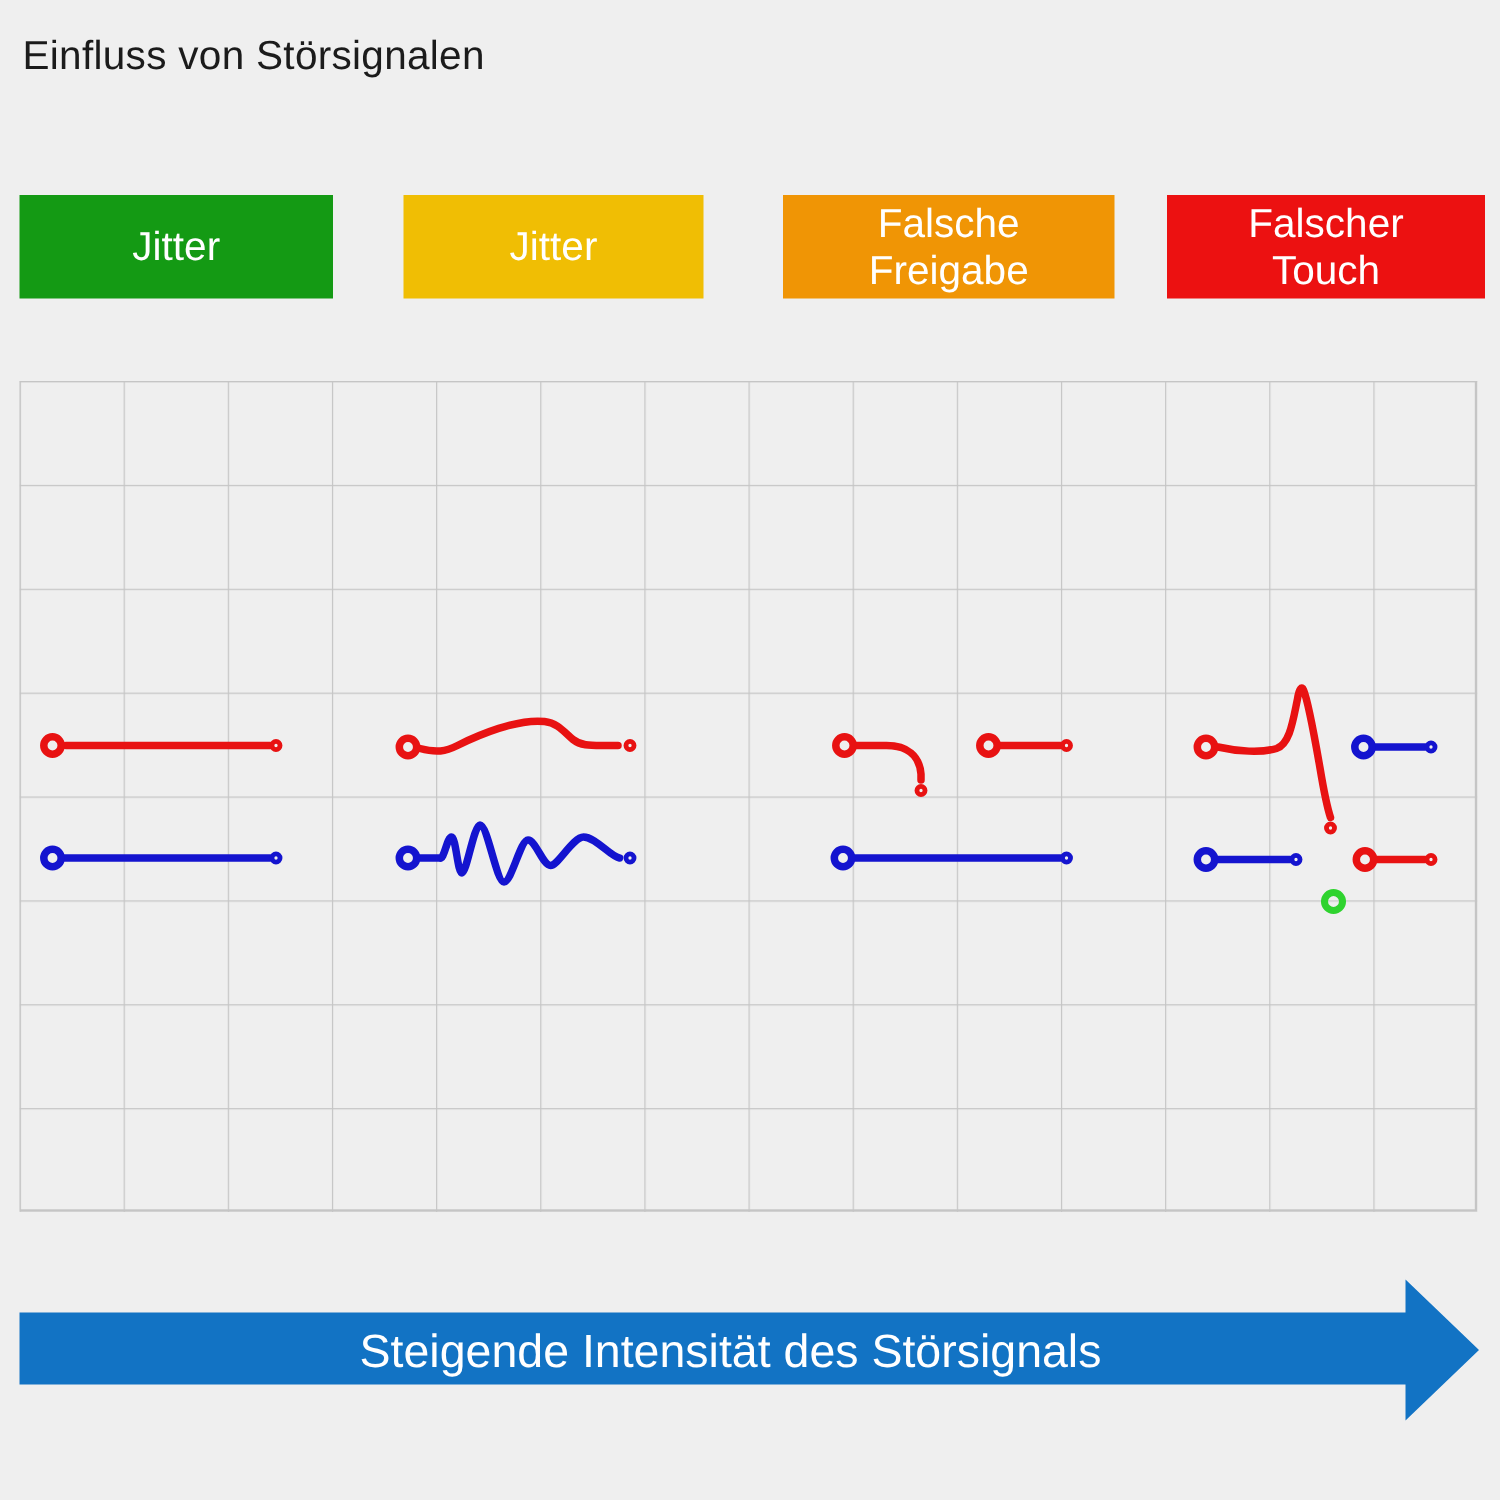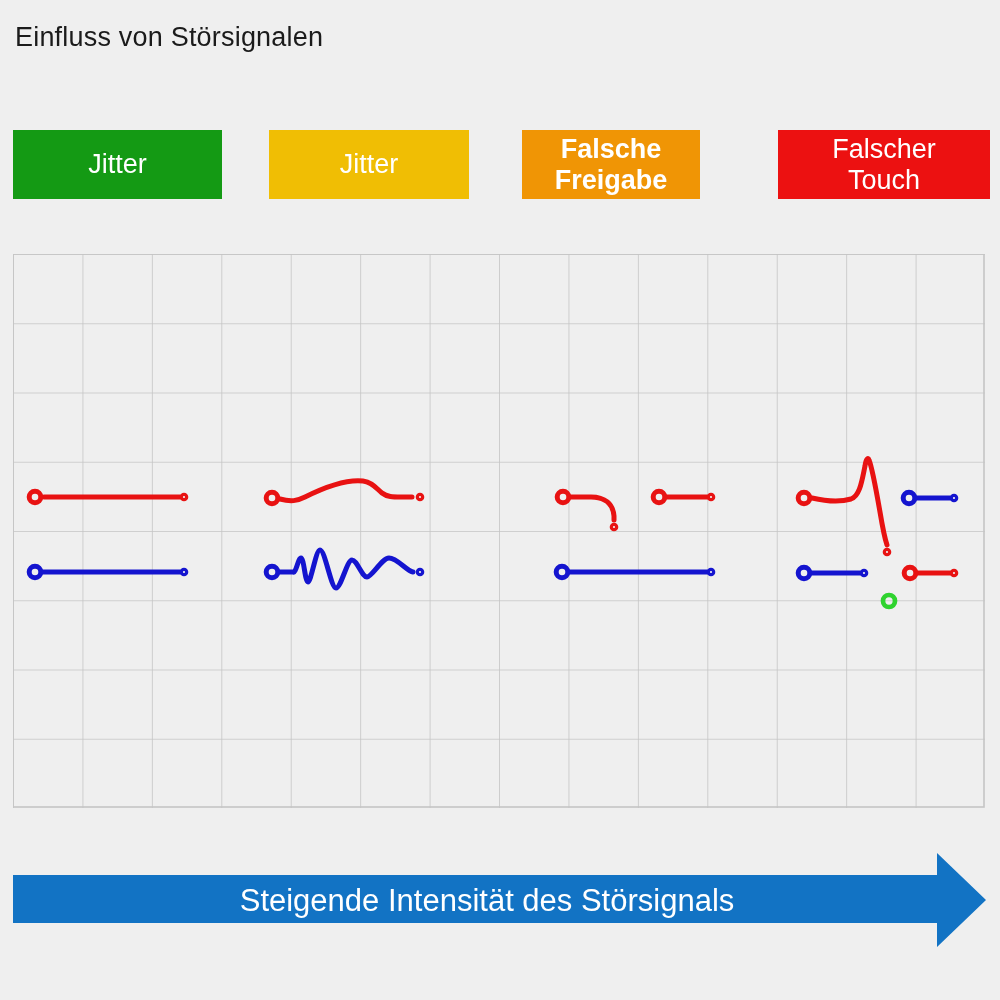--- a/index.html
+++ b/index.html
@@ -25,21 +25,21 @@
     font-size:27px;font-weight:500;color:var(--text);
     letter-spacing:0.2px;
   }
   .legend-box{
     position:absolute;top:130px;height:69px;
     display:flex;align-items:center;justify-content:center;
     color:#ffffff;font-size:27px;line-height:1.12;text-align:center;
   }
   .legend-box.lb0{left:13px;width:209px;background:var(--legend-0);}
   .legend-box.lb1{left:269px;width:200px;background:var(--legend-1);}
-  .legend-box.lb2{left:522px;width:178px;background:var(--legend-2);padding:0 28px;font-weight:bold;}
+  .legend-box.lb2{left:522px;width:221px;background:var(--legend-2);padding:0 28px;}
   .legend-box.lb3{left:778px;width:212px;background:var(--legend-3);padding:0 34px;}
   .grid-svg{position:absolute;left:13px;top:254px;}
   .arrow-svg{position:absolute;left:0;top:845px;}
   .grid-stroke{stroke:var(--grid-line);stroke-width:1.6;fill:none;}
   .trace-red{stroke:var(--red-signal);fill:none;stroke-width:5;stroke-linecap:round;}
   .trace-blue{stroke:var(--blue-signal);fill:none;stroke-width:5;stroke-linecap:round;}
   .ring-red{stroke:var(--red-signal);fill:none;stroke-width:5;}
   .ring-blue{stroke:var(--blue-signal);fill:none;stroke-width:5;}
   .dot-red{stroke:var(--red-signal);fill:none;stroke-width:3.2;}
   .dot-blue{stroke:var(--blue-signal);fill:none;stroke-width:3.2;}

